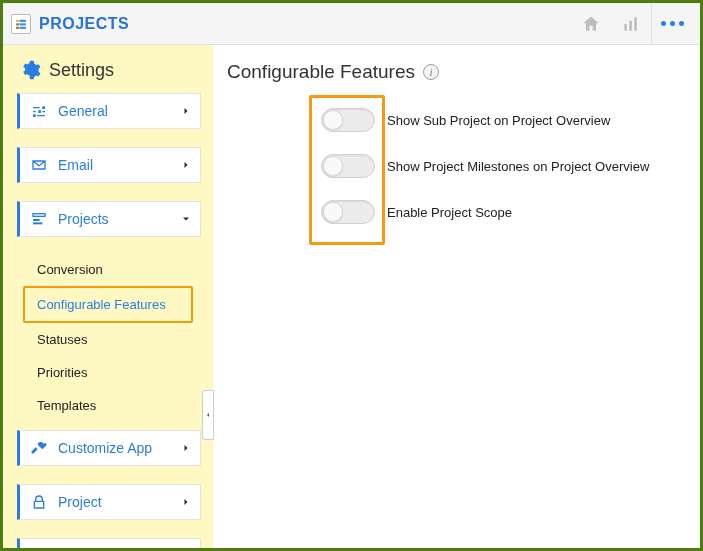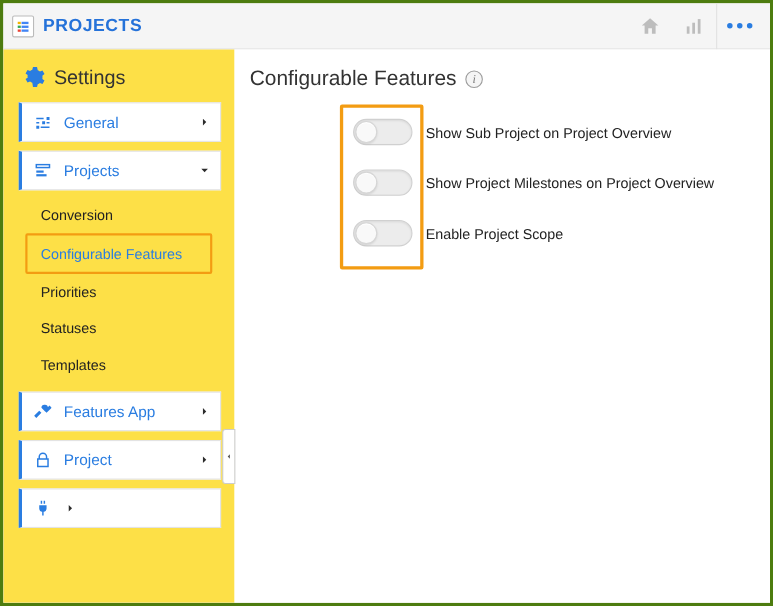--- a/index.html
+++ b/index.html
@@ -14,30 +14,30 @@
   .topbar-right { margin-left:auto; display:flex; align-items:center; }
   .topbar-iconbox { width:40px; height:42px; display:flex; align-items:center; justify-content:center; color:#bdbdbd; cursor:pointer; }
   .topbar-divider { width:1px; height:42px; background:#e1e1e1; }
   .topbar-iconbox.accent { color:#2a7de1; }
   .topbar-iconbox svg { width:20px; height:20px; }
   .dots { display:flex; gap:4px; }
   .dots span { width:5px; height:5px; border-radius:50%; background:#2a7de1; display:block; }
 
   
   .body { position:absolute; top:42px; bottom:0; left:0; right:0; display:flex; }
-  .sidebar-wrap { width:210px; background:#fde047; padding:12px 12px 28px 14px; position:relative; overflow:visible; }
+  .sidebar-wrap { width:210px; background:#fef9c3; padding:12px 12px 28px 14px; position:relative; overflow:visible; }
   .collapse-handle { position:absolute; right:-1px; top:345px; width:12px; height:50px; background:#fff; border:1px solid #ccc; border-radius:3px 0 0 3px; display:flex; align-items:center; justify-content:center; font-size:10px; color:#555; cursor:pointer; z-index:3; }
   .content { flex:1; padding:16px 12px 12px 14px; background:#fff; overflow:auto; }
 
   
   .settings-heading { display:flex; align-items:center; gap:8px; font-size:18px; color:#333; padding:2px 0 12px 2px; }
   .gear-icon { color:#2a7de1; }
 
   
-  .side-item { background:#fff; border:1px solid #e3e3e3; border-left:3px solid #2a7de1; height:36px; display:flex; align-items:center; padding:0 8px 0 10px; margin-bottom:8px; cursor:pointer; }
+  .side-item { background:#fff; border:1px solid #e3e3e3; border-left:3px solid #2a7de1; height:36px; display:flex; align-items:center; padding:0 8px 0 10px; margin-bottom:18px; cursor:pointer; }
   .side-item .sicon { width:18px; height:18px; color:#2a7de1; margin-right:10px; display:flex; align-items:center; justify-content:center; }
   .side-item .slabel { color:#2a7de1; font-size:14px; flex:1; }
   .side-item .schevron { color:#2b2b2b; font-size:14px; }
   .side-item .schevron svg { width:12px; height:12px; }
 
   
   .sub-list { margin:-2px 0 8px 0; }
   .sub-item { padding:9px 8px 9px 20px; font-size:13px; font-weight:normal; color:#222; cursor:pointer; }
   .sub-item.active { color:#2a7de1; border:2px solid #f39c12; border-radius:2px; margin-left:6px; margin-right:8px; padding-left:12px; }
 
@@ -118,52 +118,65 @@
             </svg>
         </span>
         <span class="slabel">General</span>
         <span class="schevron">
           <svg viewBox="0 0 24 24">
               <path fill="currentColor" d="M9 6l6 6-6 6z"></path>
             </svg>
         </span>
       </div>
 
+      <div class="side-item">
+        <span class="sicon">
+          <svg viewBox="0 0 24 24" width="16" height="16">
+              <path fill="none" stroke="currentColor" stroke-width="2" d="M3 6h18v12H3z M3 6l9 7 9-7"></path>
+            </svg>
+        </span>
+        <span class="slabel">Email</span>
+        <span class="schevron">
+          <svg viewBox="0 0 24 24">
+              <path fill="currentColor" d="M9 6l6 6-6 6z"></path>
+            </svg>
+        </span>
+      </div>
 
       <div class="side-item">
         <span class="sicon">
           <svg viewBox="0 0 24 24" width="16" height="16">
               <rect x="3" y="4" width="18" height="4" fill="none" stroke="currentColor" stroke-width="2"></rect>
               <rect x="3" y="12" width="10" height="3" fill="currentColor"></rect>
               <rect x="3" y="17" width="14" height="3" fill="currentColor"></rect>
             </svg>
         </span>
         <span class="slabel">Projects</span>
         <span class="schevron">
           <svg viewBox="0 0 24 24">
               <path fill="currentColor" d="M6 9l6 6 6-6z"></path>
             </svg>
         </span>
       </div>
 
       <div class="sub-list">
         <div class="sub-item">Conversion</div>
         <div class="sub-item active">Configurable Features</div>
+        <div class="sub-item">Statuses</div>
         <div class="sub-item">Priorities</div>
-        <div class="sub-item">Statuses</div>
         <div class="sub-item">Templates</div>
       </div>
 
       <div class="side-item">
         <span class="sicon">
           <svg viewBox="0 0 24 24" width="16" height="16">
               <path fill="currentColor" d="M21 4l-7 7 3 3 7-7-3-3zM3 21l7-7-3-3-7 7 3 3zM14 3a4 4 0 0 0-4 4l5 5a4 4 0 0 0-1-9z"></path>
             </svg>
         </span>
-        <span class="slabel">Features App</span>
+        <span class="slabel">Customize App</span>
         <span class="schevron">
           <svg viewBox="0 0 24 24">
               <path fill="currentColor" d="M9 6l6 6-6 6z"></path>
             </svg>
         </span>
       </div>
 
       <div class="side-item">
         <span class="sicon">
           <svg viewBox="0 0 24 24" width="16" height="16">

